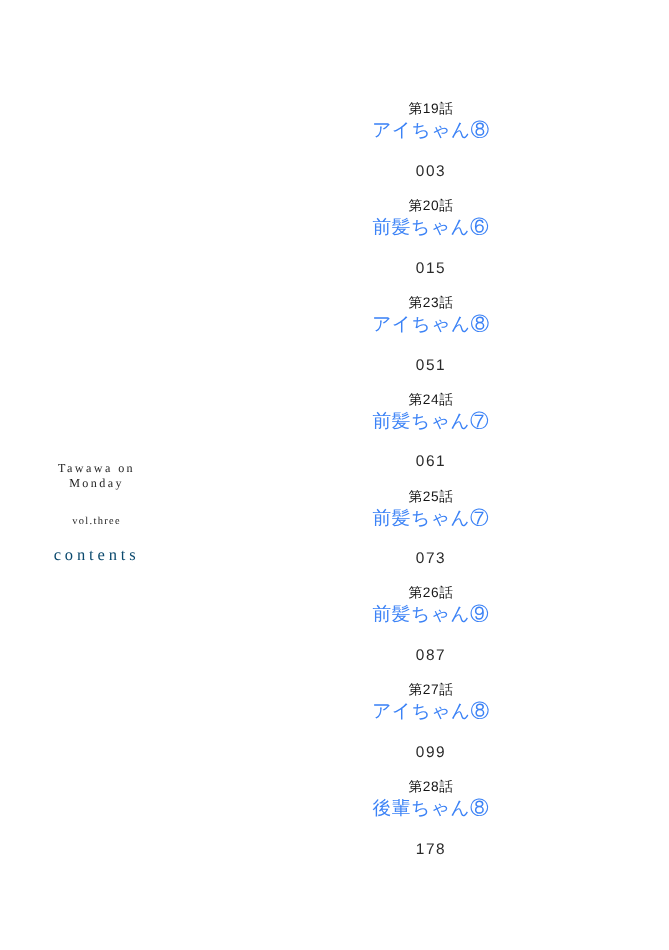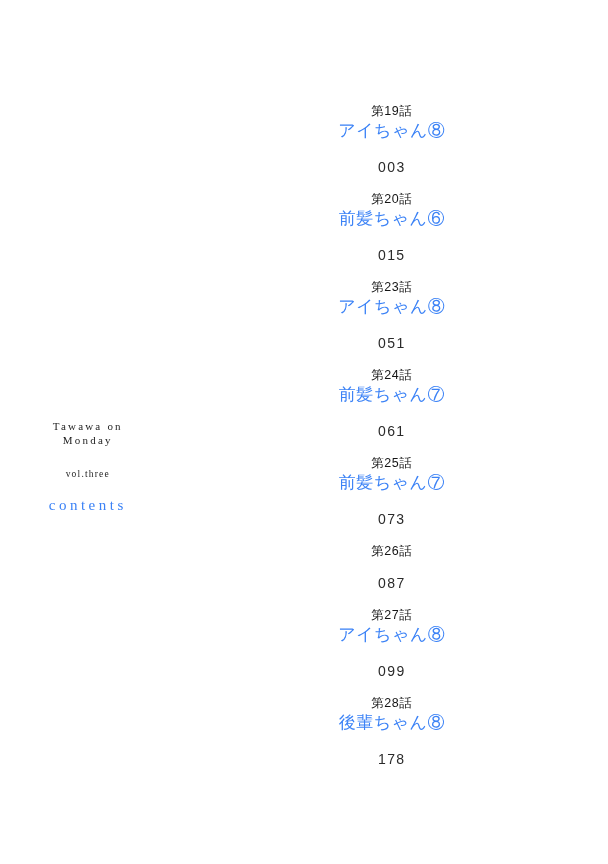--- a/index.html
+++ b/index.html
@@ -39,21 +39,21 @@
     font-size: 9.5px;
     letter-spacing: 1.2px;
     color: #1d1d1d;
     margin-top: 20px;
     font-family: "Liberation Serif", serif;
   }
   .contents-heading {
     margin-top: 14px;
     font-size: 15px;
     letter-spacing: 3.5px;
-    color: #3b82f6;
+    color: #0c4a6e;
     font-family: "Liberation Serif", serif;
   }
   .toc {
     margin-top: 24px;
     width: 100%;
     display: flex;
     flex-direction: column;
     align-items: center;
   }
   .toc-entry {
@@ -120,20 +120,21 @@
     </div>
 
     <div class="toc-entry">
       <div class="entry-number">第25話</div>
       <div class="entry-title">前髪ちゃん⑦</div>
       <div class="entry-page">073</div>
     </div>
 
     <div class="toc-entry">
       <div class="entry-number">第26話</div>
+      <div class="entry-title">前髪ちゃん⑨</div>
       <div class="entry-page">087</div>
     </div>
 
     <div class="toc-entry">
       <div class="entry-number">第27話</div>
       <div class="entry-title">アイちゃん⑧</div>
       <div class="entry-page">099</div>
     </div>
 
     <div class="toc-entry">

